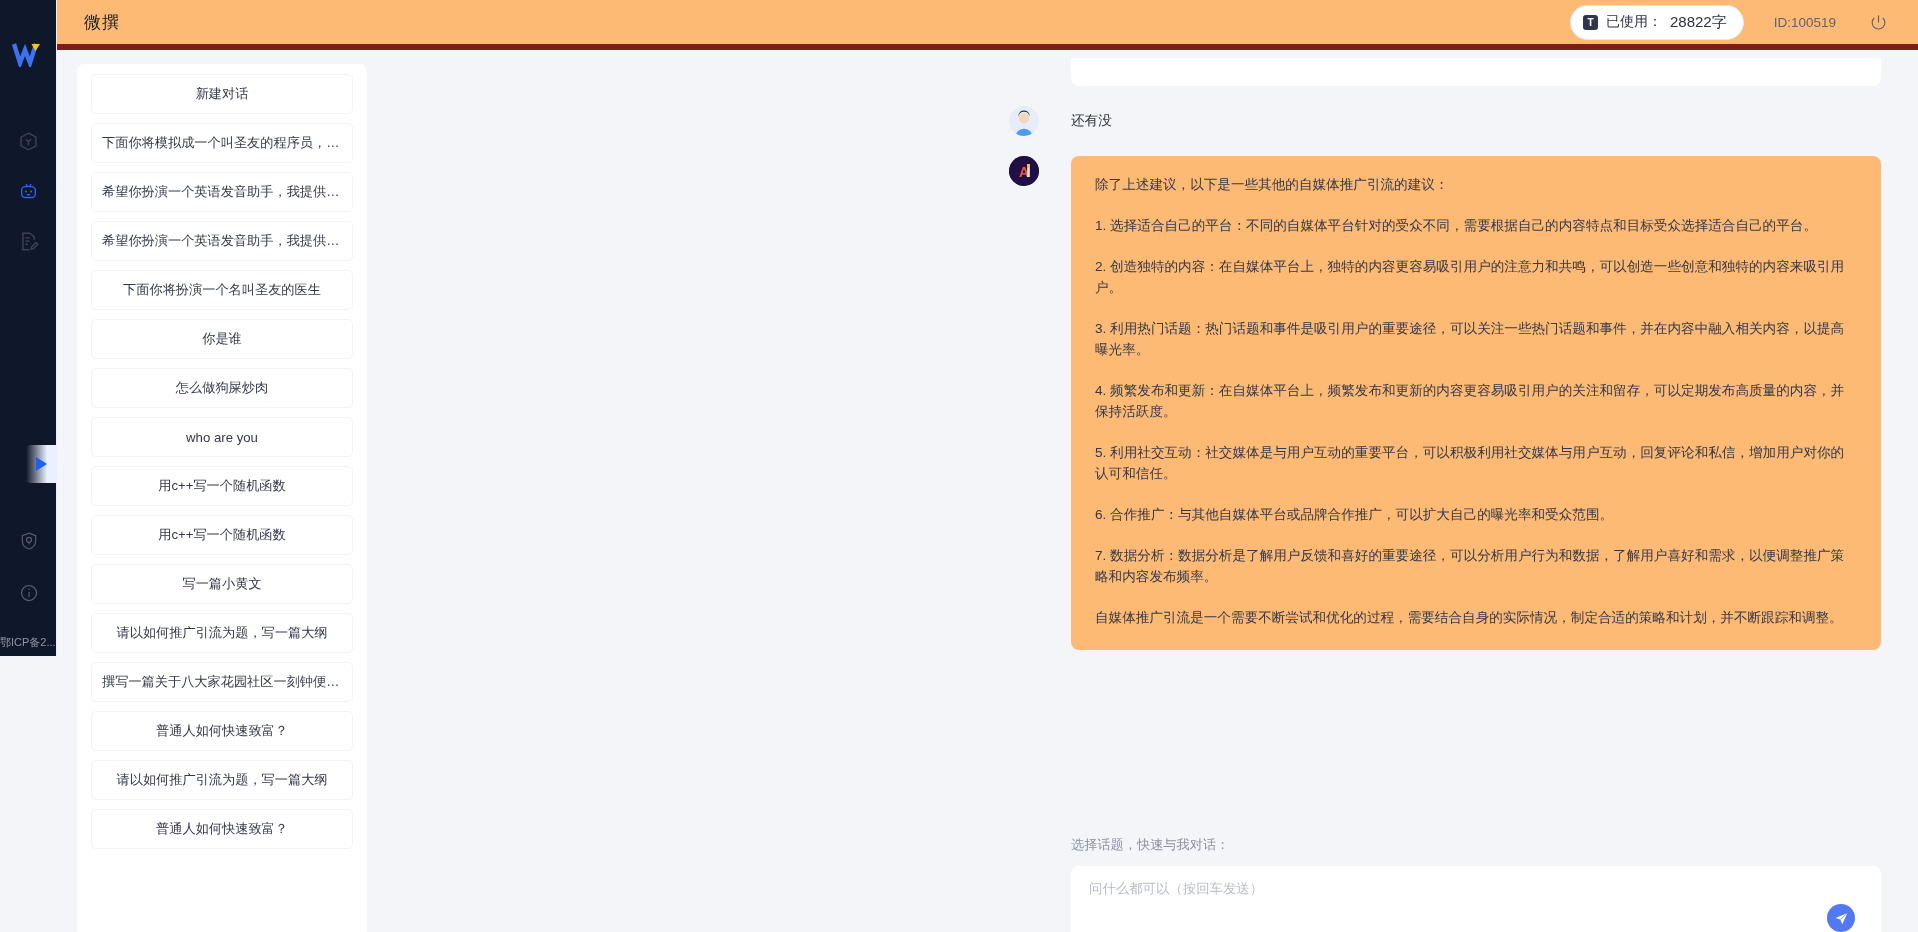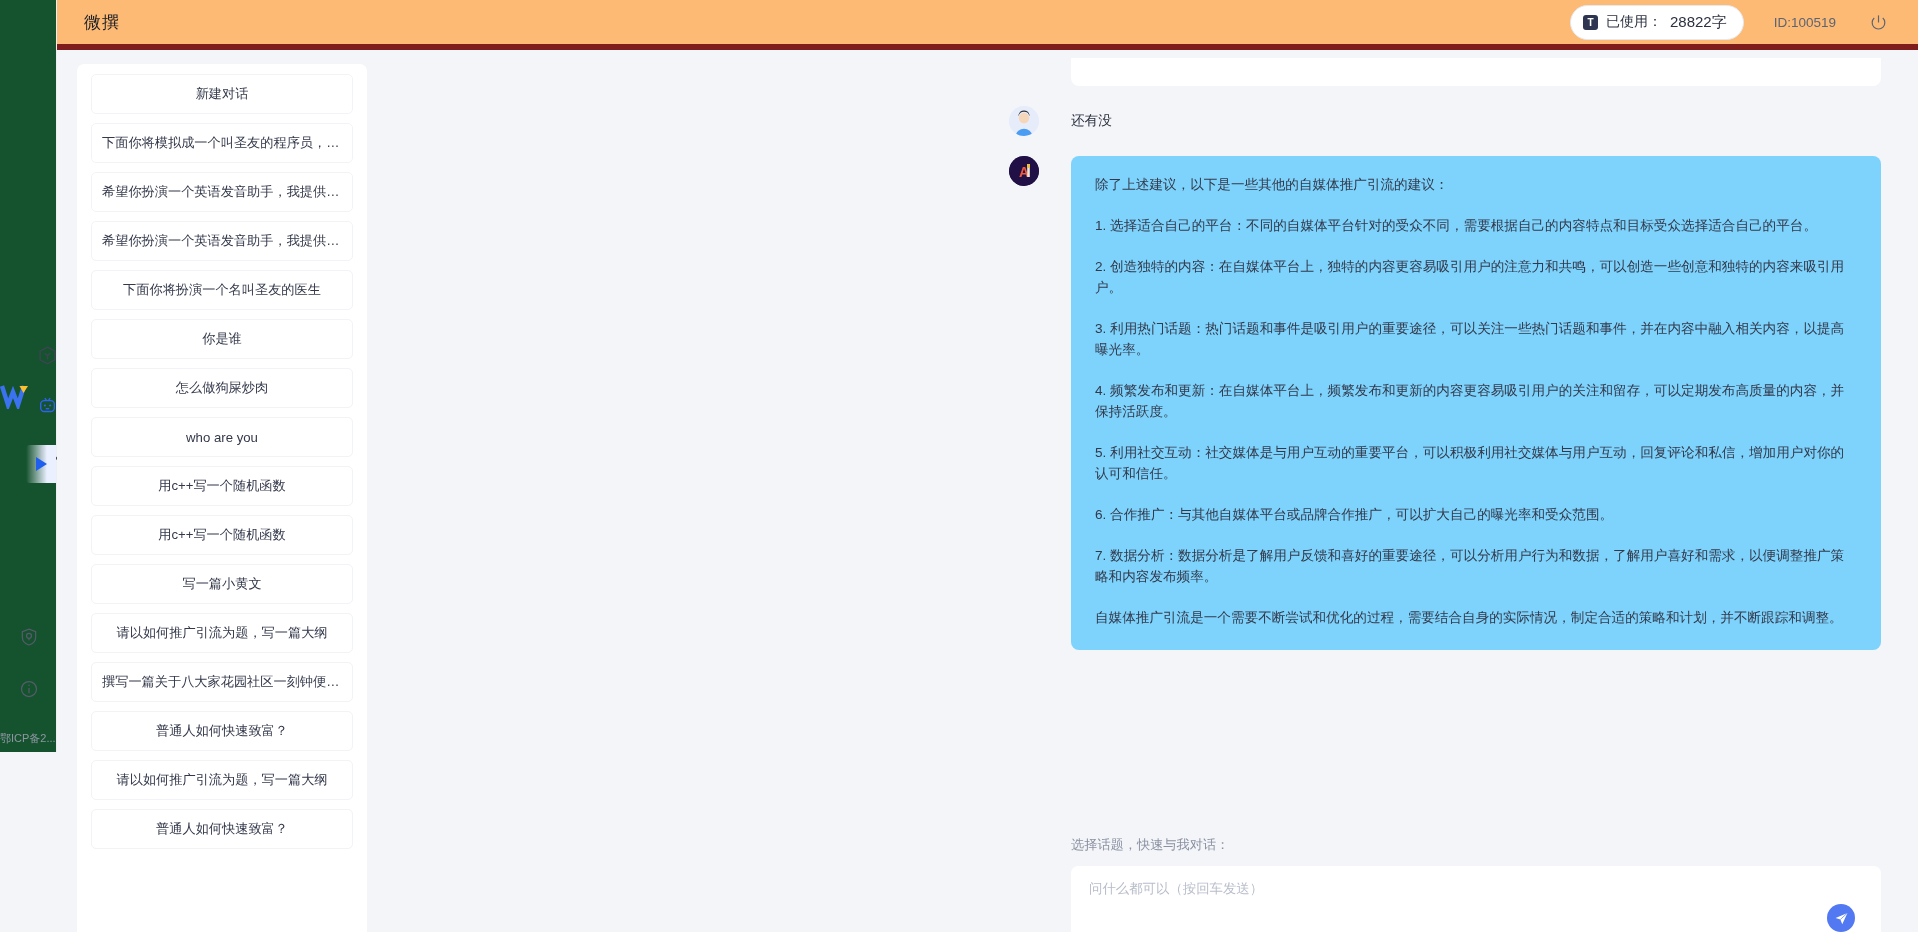--- a/index.html
+++ b/index.html
@@ -9,24 +9,24 @@
     background: #f3f5f9;
     overflow: hidden;
   }
   .app {
     width: 1918px; height: 932px;
     display: flex; position: relative;
   }
 
   
   .rail {
-    width: 57px; height: 752px;
-    background: #14532d;
+    width: 57px; height: 656px;
+    background: #0f172a;
     border-right: 1px solid #eceef3;
-    display: flex; flex-direction: row; align-items: center;
+    display: flex; flex-direction: column; align-items: center;
     flex: 0 0 57px;
     position: relative;
   }
   .rail-logo {
     margin-top: 40px; width: 34px; height: 28px;
     display: flex; align-items: center; justify-content: center;
   }
   .rail-icons { margin-top: 58px; display: flex; flex-direction: column; gap: 20px; align-items: center; }
   .rail-btn {
     width: 30px; height: 30px; display: flex; align-items: center; justify-content: center;
@@ -134,21 +134,21 @@
     width: 30px; height: 30px; border-radius: 50%; flex: 0 0 30px;
     margin-left: -62px; overflow: hidden;
     display: flex; align-items: center; justify-content: center;
   }
   .avatar.user { background: #e8edfb; }
   .avatar.ai { background: #221046; }
   .user-text {
     font-size: 13.6px; color: #2a2f3d; line-height: 30px; margin-left: 32px;
   }
   .ai-bubble {
-    background: #7dd3fc; border-radius: 8px; width: 810px;
+    background: #fdba74; border-radius: 8px; width: 810px;
     padding: 18px 24px 22px 24px; margin-left: 32px;
     color: #33384a; font-size: 13.6px; line-height: 21px;
   }
   .ai-bubble p { margin: 0 0 20px 0; }
   .ai-bubble p:last-child { margin-bottom: 0; }
 
   
   .composer {
     position: absolute; left: 690px; top: 786px; width: 810px;
   }

